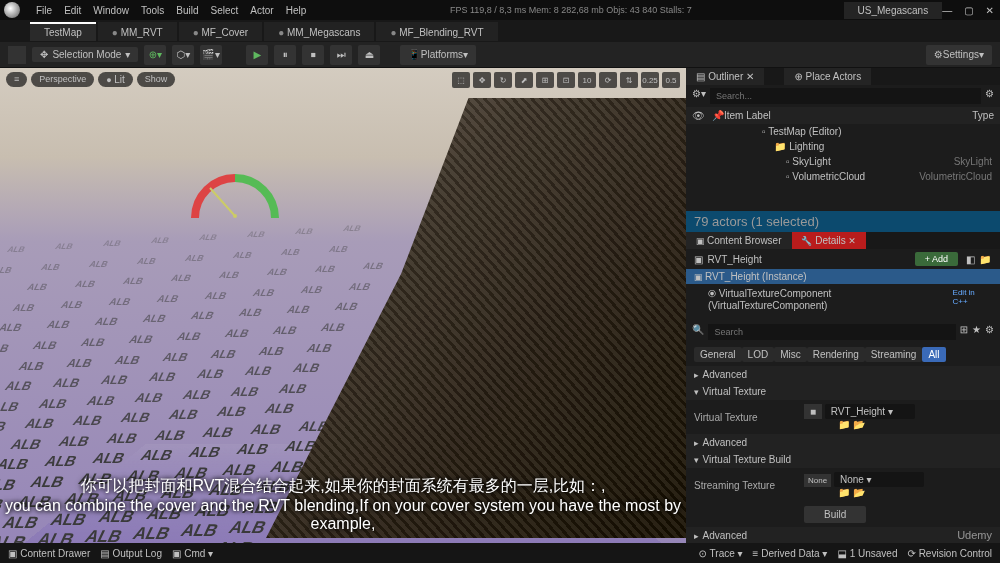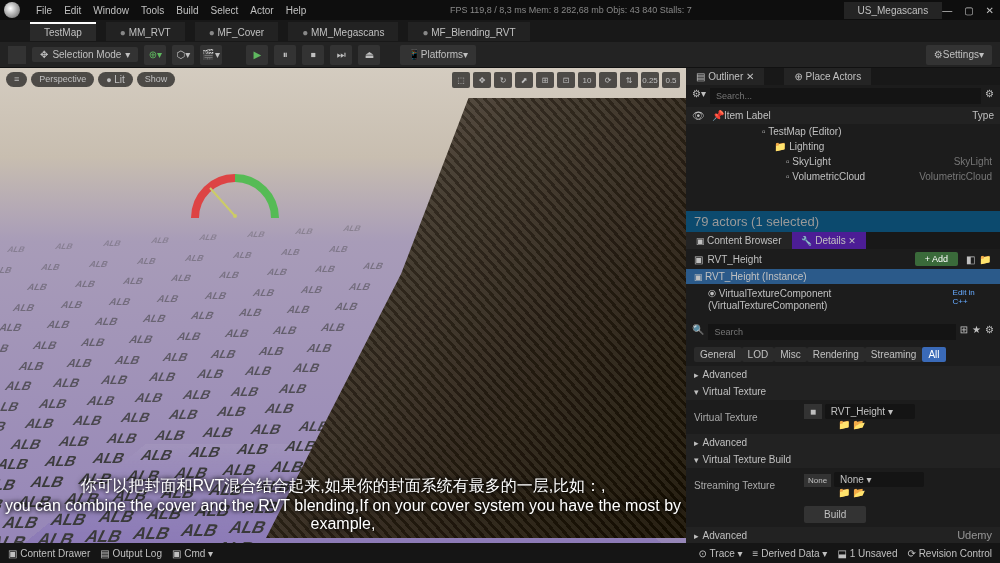--- a/index.html
+++ b/index.html
@@ -3,21 +3,21 @@
 <meta charset="utf-8">
 <style>
 *{margin:0;padding:0;box-sizing:border-box;font-family:"Segoe UI",Arial,sans-serif;color:#c0c0c0;font-size:10px;user-select:none}
 body{width:1000px;height:563px;background:#1a1a1a;overflow:hidden;position:relative}
 .topbar{height:20px;background:#0e0e0e;display:flex;align-items:center;padding:0 6px}
 .menu{display:flex;gap:12px;margin-left:30px}
 .menu span{cursor:pointer}
 .stats{margin-left:auto;color:#888;font-size:9px;margin-right:8px}
 .winctrl{display:flex;gap:12px;font-size:12px}
 .logo{position:absolute;left:4px;top:2px;width:16px;height:16px;border-radius:50%;background:radial-gradient(circle at 40% 40%,#fff,#555)}
-.tabbar{height:22px;background:#181818;display:flex;align-items:center;padding-left:30px;gap:10px}
+.tabbar{height:22px;background:#181818;display:flex;align-items:center;padding-left:30px;gap:2px}
 .tab{padding:3px 14px;background:#222;border-top:2px solid transparent;font-size:10px}
 .tab.active{background:#2a2a2a;border-top-color:#fff}
 .tab.dim{color:#888}
 .toolbar{height:26px;background:#232323;display:flex;align-items:center;padding:0 8px;gap:6px;border-bottom:1px solid #111}
 .tbtn{width:22px;height:20px;background:#333;display:flex;align-items:center;justify-content:center;border-radius:2px;font-size:10px}
 .tbtn.wide{width:auto;padding:0 8px}
 .savebtn{width:18px;height:18px;background:#333}
 .sel-mode{background:#333;padding:2px 8px;border-radius:2px;display:flex;gap:4px;align-items:center}
 .play{color:#5fb85f}
 .main{display:flex;height:495px}
@@ -318,21 +318,21 @@
           <span class="ti"></span>
           <span class="ti"></span>
           <span class="tname" style="padding-left:48px">▫ VolumetricCloud</span>
           <span class="ttype">VolumetricCloud</span>
         </div>
       </div>
     <div class="status">79 actors (1 selected)</div>
 
     <div class="det-tabs">
       <div class="ptab">▣ <span>Content Browser</span></div>
-      <div class="ptab" style="background:#4c1d95">🔧 <span>Details</span> ✕</div>
+      <div class="ptab" style="background:#b91c1c">🔧 <span>Details</span> ✕</div>
     </div>
     <div class="det-title">
       ▣ <span>RVT_Height</span>
       <span class="addbtn">+ Add</span>
       <span style="margin-left:4px">◧</span>
       <span>📁</span>
     </div>
     <div class="inst">▣ <span>RVT_Height (Instance)</span></div>
     <div class="comp">
       <span style="padding-left:14px">🞊 <span>VirtualTextureComponent (VirtualTextureComponent)</span></span>

